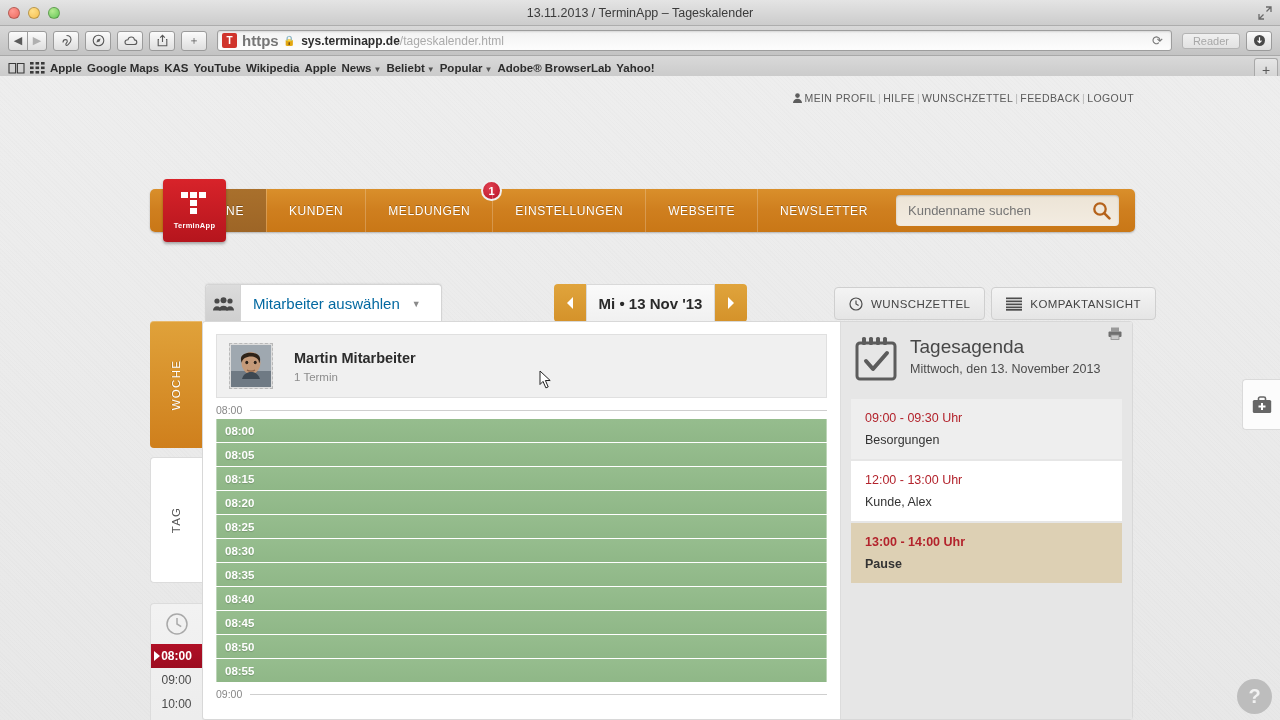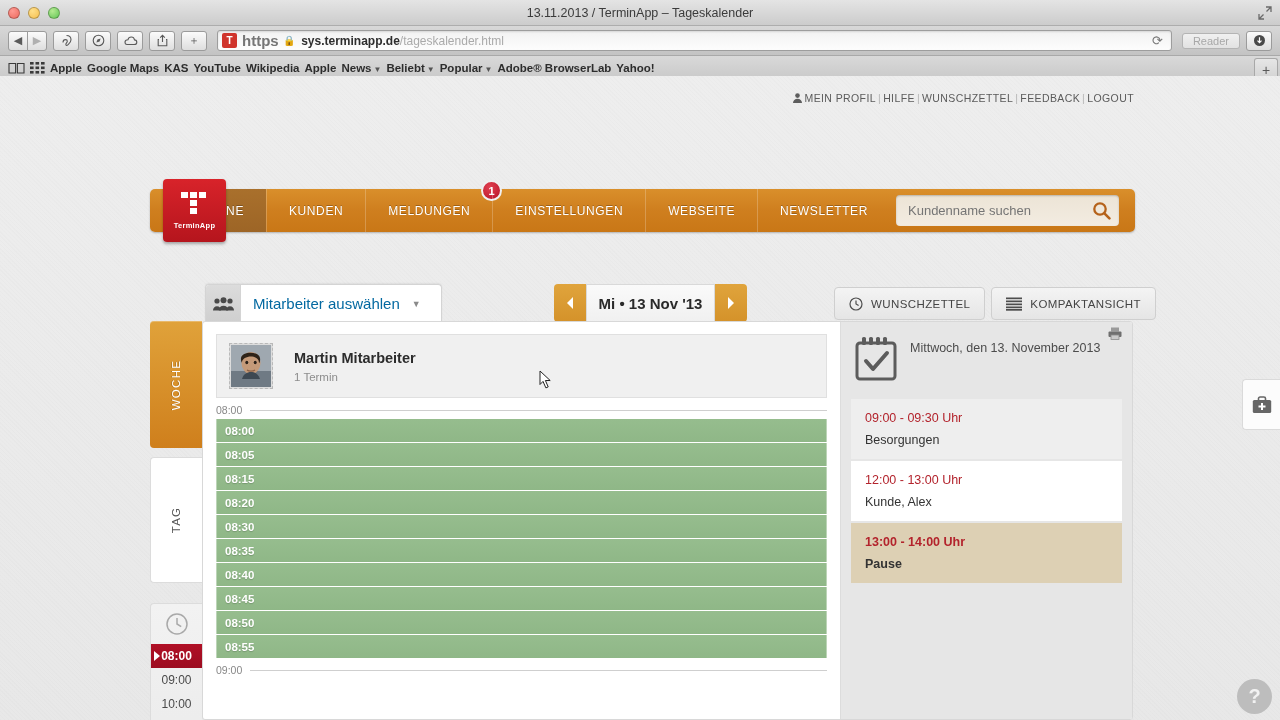--- a/index.html
+++ b/index.html
@@ -611,20 +611,21 @@
 
         <div class="hourrule">
           <span>08:00</span>
           <span class="line"></span>
         </div>
 
         <div class="slot">08:00</div>
         <div class="slot">08:05</div>
         <div class="slot">08:15</div>
         <div class="slot">08:20</div>
+        <div class="slot">08:25</div>
         <div class="slot">08:30</div>
         <div class="slot">08:35</div>
         <div class="slot">08:40</div>
         <div class="slot">08:45</div>
         <div class="slot">08:50</div>
         <div class="slot">08:55</div>
 
         <div class="hourrule">
           <span>09:00</span>
           <span class="line"></span>
@@ -647,20 +648,21 @@
               <g fill="#5c5c5c">
                   <rect x="7" y="0" width="4" height="8" rx="1.6"></rect>
                   <rect x="14" y="0" width="4" height="8" rx="1.6"></rect>
                   <rect x="21" y="0" width="4" height="8" rx="1.6"></rect>
                   <rect x="28" y="0" width="4" height="8" rx="1.6"></rect>
                 </g>
               <path d="M11 24l7 8 14-16" stroke="#5c5c5c" stroke-width="4" fill="none" stroke-linecap="round" stroke-linejoin="round"></path>
             </svg>
           </span>
           <div>
+            <div class="ag-title">Tagesagenda</div>
             <div class="ag-sub">Mittwoch, den 13. November 2013</div>
           </div>
         </div>
 
         <div class="ag-item grey">
           <div class="t">09:00 - 09:30 Uhr</div>
           <div class="n">Besorgungen</div>
         </div>
         <div class="ag-item white">
           <div class="t">12:00 - 13:00 Uhr</div>

